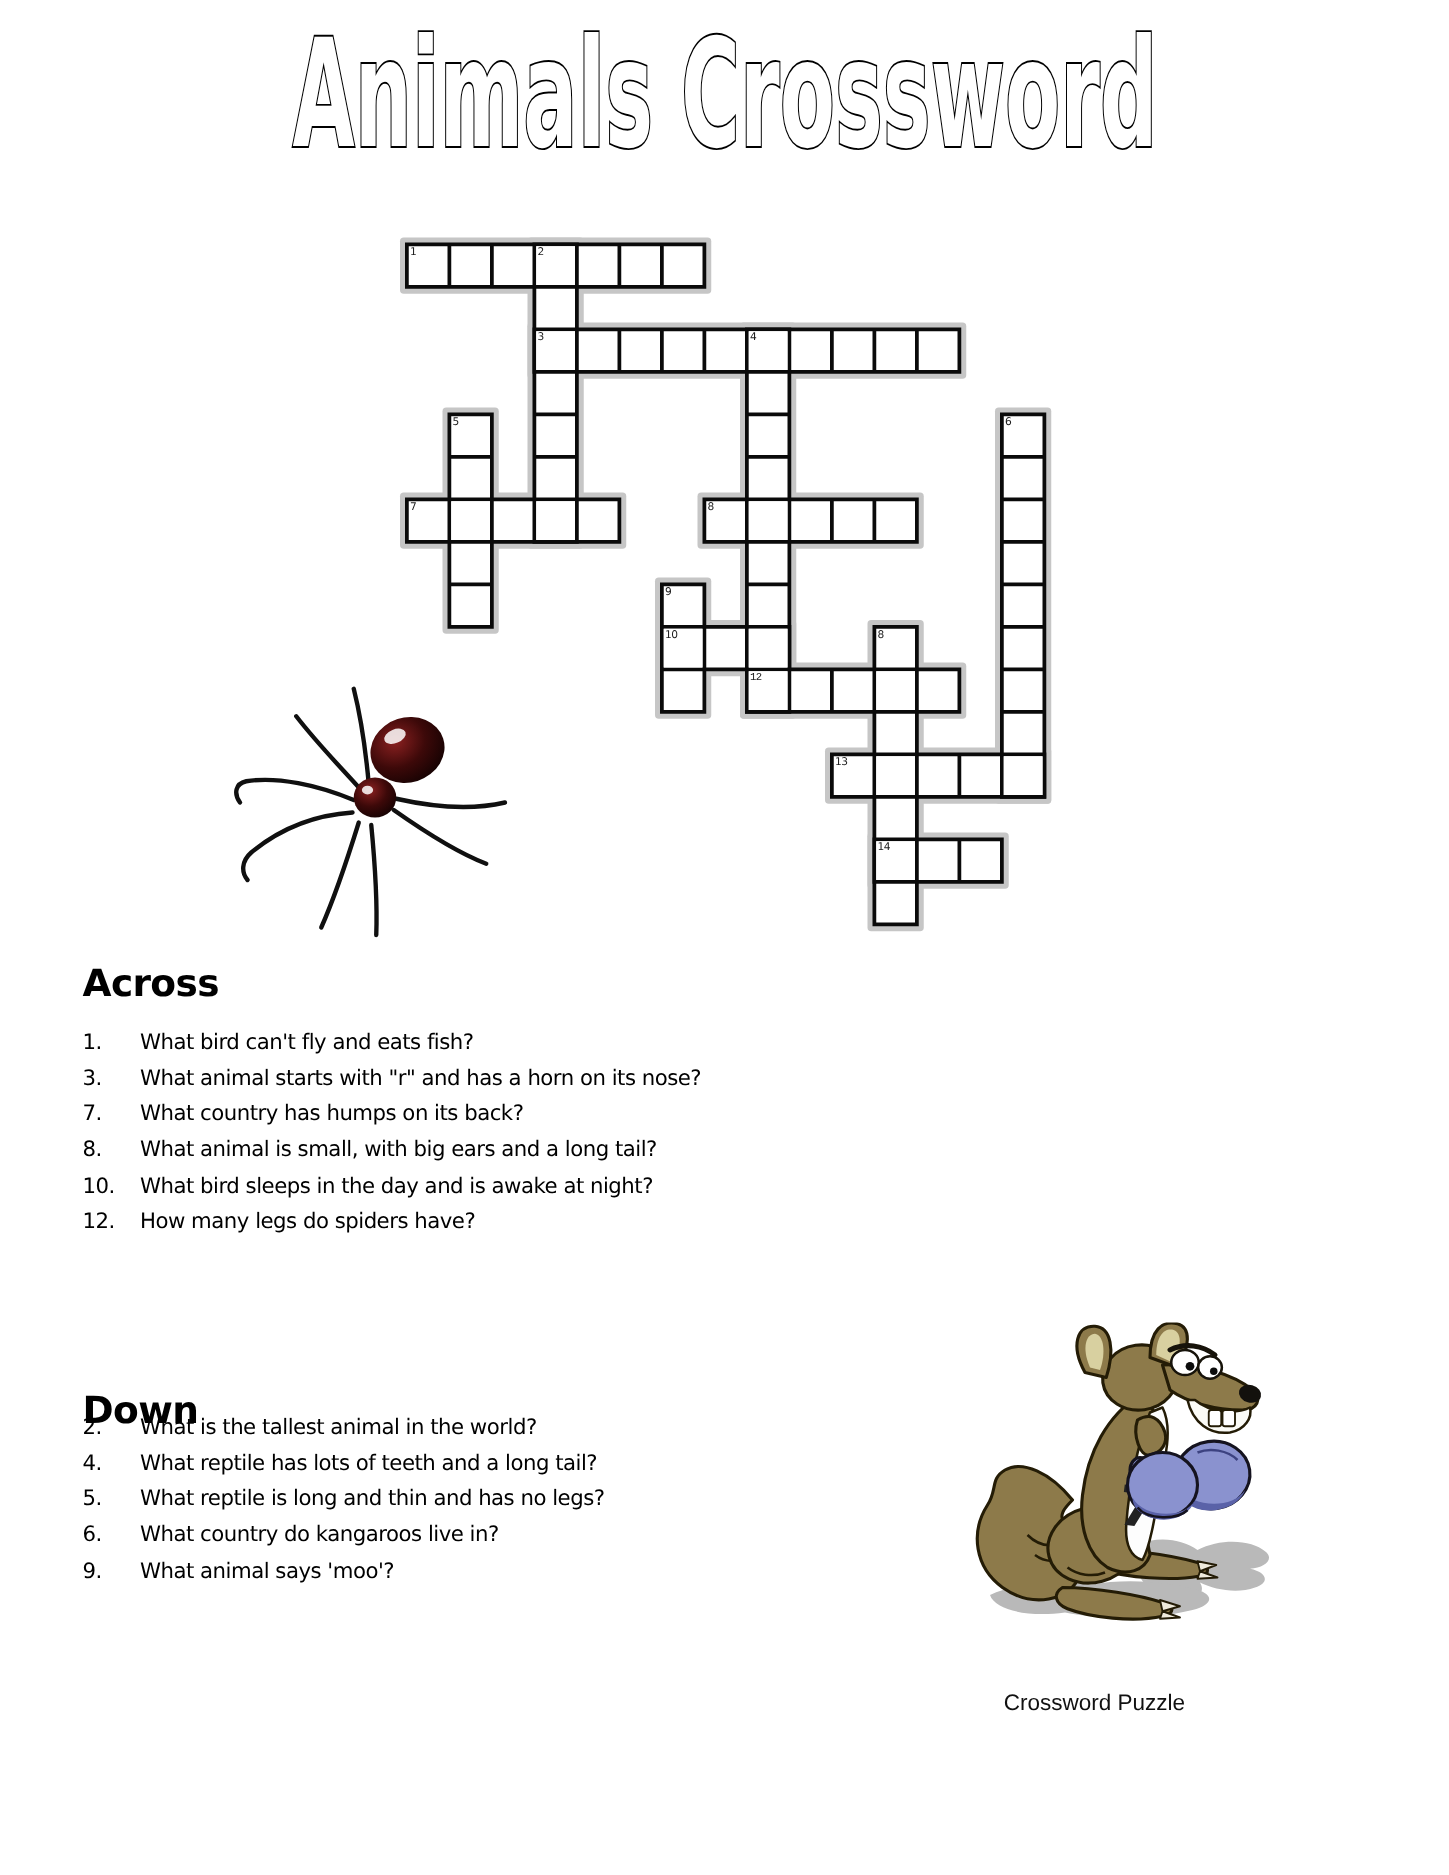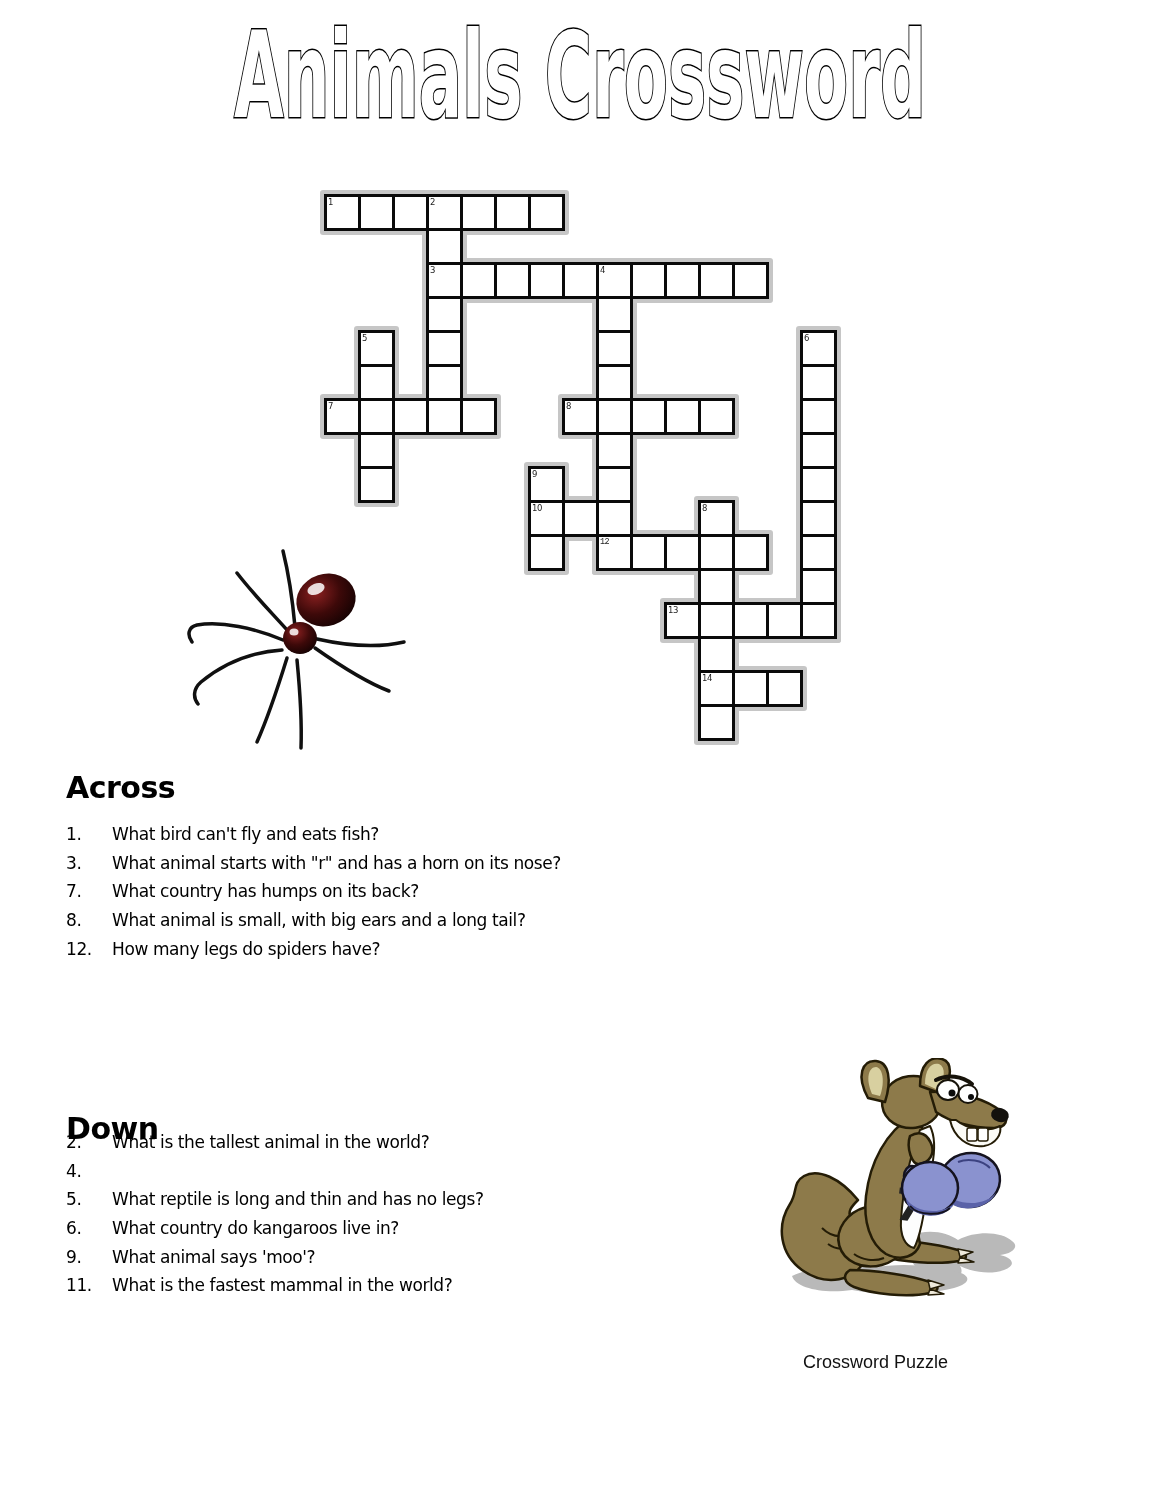--- a/index.html
+++ b/index.html
@@ -207,49 +207,50 @@
     </div>
   <div class="clue">
       <span class="cnum">7.</span>
       <span class="ctext">What country has humps on its back?</span>
     </div>
   <div class="clue">
       <span class="cnum">8.</span>
       <span class="ctext">What animal is small, with big ears and a long tail?</span>
     </div>
   <div class="clue">
+      <span class="cnum">10.</span>
+      <span class="ctext">What bird sleeps in the day and is awake at night?</span>
+    </div>
+  <div class="clue">
       <span class="cnum">12.</span>
       <span class="ctext">How many legs do spiders have?</span>
     </div>
 </div>
 
 <h2 class="sec-heading" style="top:1086px;">Down</h2>
 <div class="clue-list" style="top:1128px;">
   <div class="clue">
       <span class="cnum">2.</span>
       <span class="ctext">What is the tallest animal in the world?</span>
     </div>
   <div class="clue">
       <span class="cnum">4.</span>
+      <span class="ctext">What reptile has lots of teeth and a long tail?</span>
     </div>
   <div class="clue">
       <span class="cnum">5.</span>
       <span class="ctext">What reptile is long and thin and has no legs?</span>
     </div>
   <div class="clue">
       <span class="cnum">6.</span>
       <span class="ctext">What country do kangaroos live in?</span>
     </div>
   <div class="clue">
       <span class="cnum">9.</span>
       <span class="ctext">What animal says 'moo'?</span>
-    </div>
-  <div class="clue">
-      <span class="cnum">11.</span>
-      <span class="ctext">What is the fastest mammal in the world?</span>
     </div>
 </div>
 
 <svg id="kangaroo-svg" viewBox="0 0 285 255" xmlns="http://www.w3.org/2000/svg">
 
   <g fill="#b9b9b9" stroke="none">
     <path d="M148,178 C165,170 185,174 196,182 C215,172 240,174 250,183 C258,189 250,196 238,197 C252,200 254,208 242,212 C228,217 210,214 198,208 C204,218 192,224 176,220 C160,217 150,208 148,198 Z"></path>
     <path d="M30,218 C50,208 85,206 110,210 C140,204 175,208 196,214 C210,218 208,226 192,230 C160,238 120,238 90,232 C60,236 34,230 30,218 Z"></path>
   </g>
   <g stroke="#241c06" stroke-width="2.5" stroke-linejoin="round">

